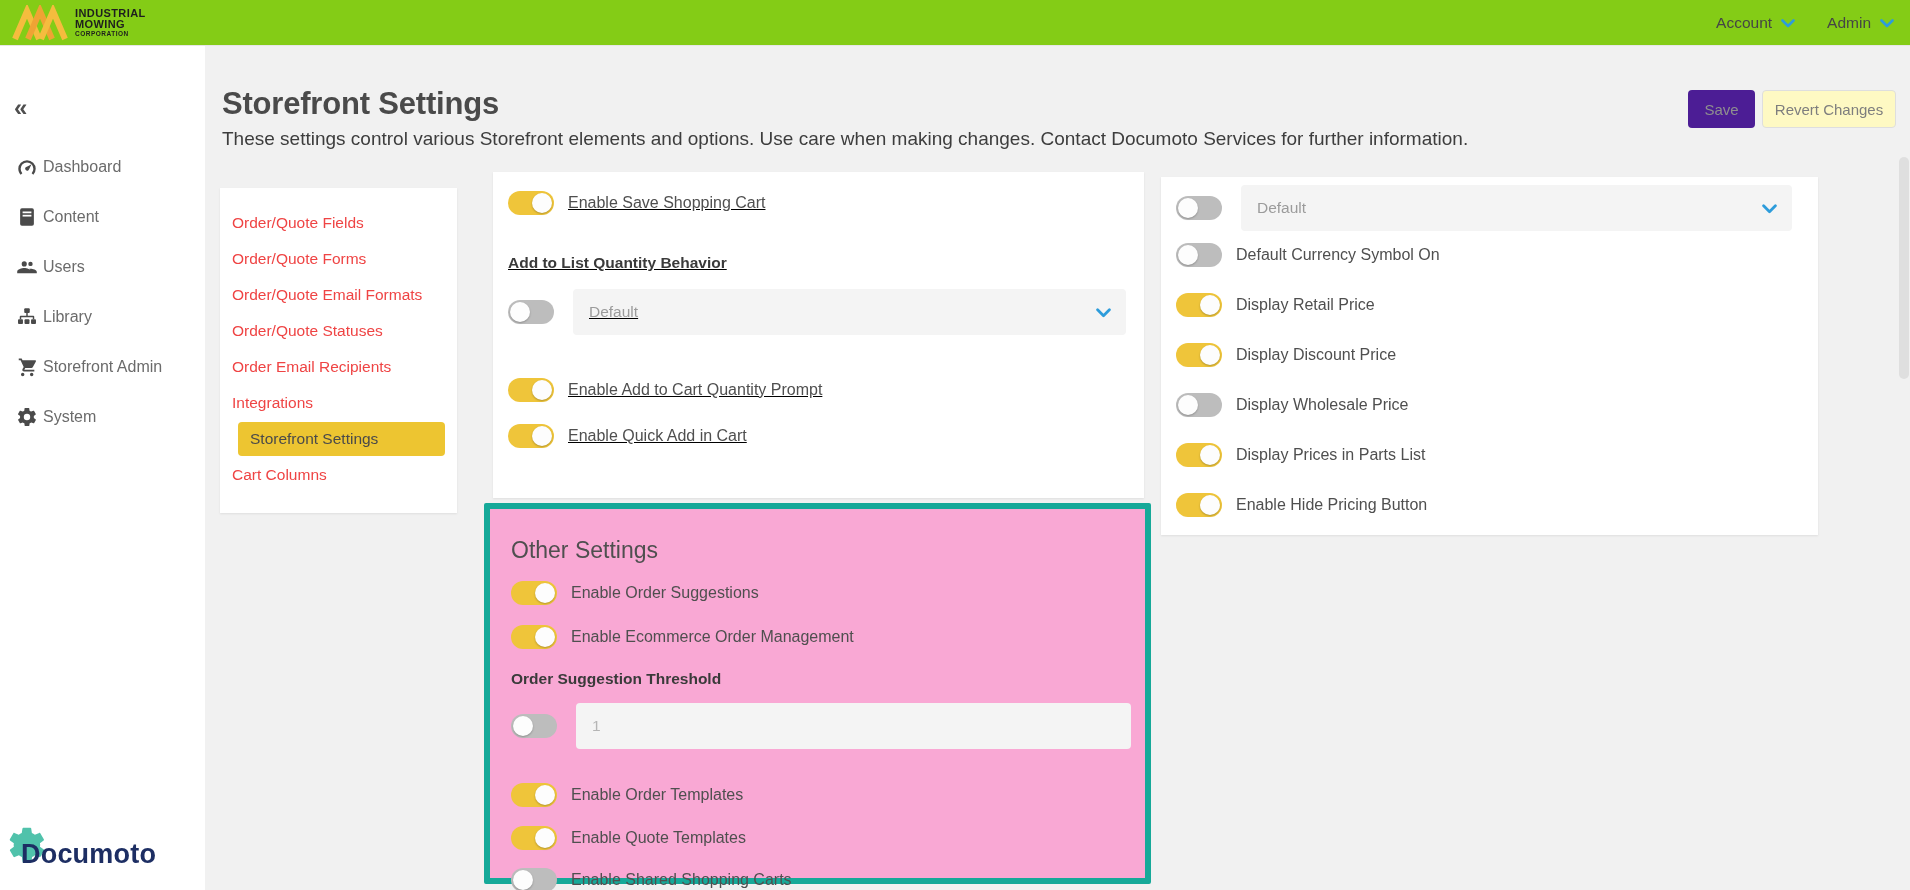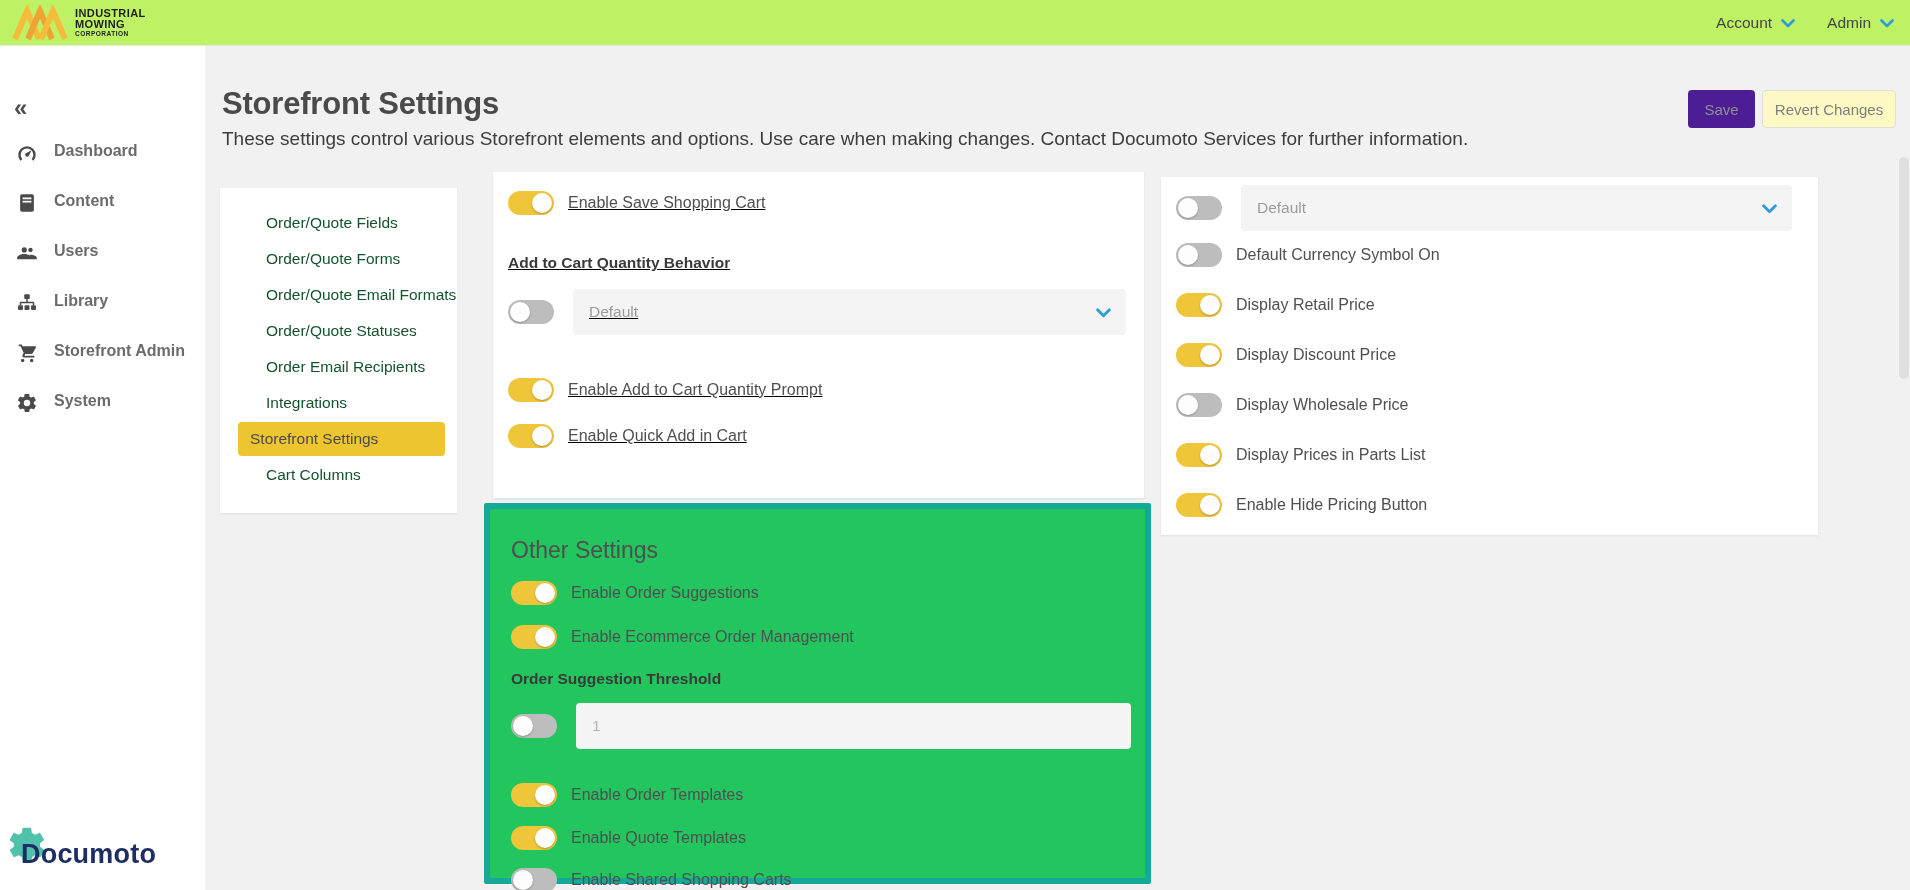--- a/index.html
+++ b/index.html
@@ -1,58 +1,58 @@
 <!DOCTYPE html>
 <html><head>
 <meta charset="utf-8">
 <style>
   * { margin:0; padding:0; box-sizing:border-box; }
   html,body { width:1910px; height:890px; overflow:hidden;
     font-family:"Liberation Sans","DejaVu Sans",sans-serif; background:#F1F1F1; }
 
   
-  .topbar { position:absolute; left:0; top:0; width:1910px; height:46px; background:#bef264;
+  .topbar { position:absolute; left:0; top:0; width:1910px; height:46px; background:#84cc16;
     border-bottom:1px solid #E6E6E6; z-index:30; }
   .brand { position:absolute; left:12px; top:5px; display:flex; align-items:center; gap:7px; }
   .brand-text { display:flex; flex-direction:column; justify-content:center; color:#1E1E1E; }
   .brand-l1,.brand-l2 { font-size:11px; font-weight:bold; letter-spacing:.4px; line-height:11px; }
   .brand-l3 { font-size:6.5px; font-weight:bold; letter-spacing:.5px; line-height:8px; }
   .topbar-right { position:absolute; right:16px; top:0; height:46px; display:flex; align-items:center; gap:32px; }
   .top-menu { display:flex; align-items:center; gap:9px; font-size:15.5px; color:#454545; cursor:pointer; }
 
   
   .sidebar { position:absolute; left:0; top:46px; width:205px; height:844px; background:#FFFFFF; z-index:20; }
   .collapse-btn { position:absolute; left:14px; top:50px; font-size:24px; font-weight:bold; color:#4F4F4F; line-height:24px; cursor:pointer; }
   .nav { position:absolute; left:0; top:96px; width:205px; }
-  .nav-item { height:50px; display:flex; padding-left:16px; gap:16px; color:#6B6B6B; font-size:16px; cursor:pointer;font-weight:bold; }
+  .nav-item { height:50px; display:flex; align-items:center; padding-left:16px; gap:5px; color:#6B6B6B; font-size:16px; cursor:pointer; }
   .nav-item svg { flex:none; }
   .doc-logo { position:absolute; left:0; bottom:6px; width:205px; height:52px; }
   .doc-gear { position:absolute; left:6px; top:-8px; }
   .doc-text { position:absolute; left:21px; top:7px; font-size:27px; font-weight:bold; color:#1D2E63; letter-spacing:.2px; }
 
   
   .page-title { position:absolute; left:222px; top:86px; font-size:31px; font-weight:bold; color:#4A4A4A; letter-spacing:-.2px; }
   .page-desc { position:absolute; left:222px; top:128px; font-size:19px; color:#3D3D3D; }
   .btn { position:absolute; top:90px; height:38px; border-radius:4px; font-size:15px;
     display:flex; align-items:center; justify-content:center; cursor:pointer; font-family:inherit; }
   .btn-save { left:1688px; width:67px; background:#4c1d95; color:#8F8F8F; border:none; }
   .btn-revert { left:1762px; width:134px; background:#fef9c3; color:#7E7E7E; border:1px solid #DEDEDE; }
 
   
   .card { position:absolute; background:#FFFFFF; box-shadow:0 1px 2px rgba(0,0,0,.08); }
   .subnav-card { left:220px; top:188px; width:237px; height:325px; padding-top:17px; }
-  .subnav-item { height:36px; line-height:36px; padding-left:46px; font-size:15.5px; color:#14532d; cursor:pointer; white-space:nowrap; }
+  .subnav-item { height:36px; line-height:36px; padding-left:12px; font-size:15.5px; color:#ef4444; cursor:pointer; white-space:nowrap; }
   .subnav-item.active { margin:1px 12px 1px 18px; padding-left:12px; height:34px; line-height:34px;
     background:#EDC531; border-radius:4px; color:#4A4A4A; }
 
   .cart-card { left:493px; top:172px; width:651px; height:326px; padding:19px 18px 0 15px;text-decoration:underline; }
   .pricing-card { left:1161px; top:177px; width:657px; height:358px; padding:8px 26px 0 15px; }
 
   .other-card { position:absolute; left:484px; top:503px; width:667px; height:381px;
-    background:#22c55e; border:6px solid #16A999; border-radius:2px; padding:28px 14px 0 21px; }
+    background:#f9a8d4; border:6px solid #16A999; border-radius:2px; padding:28px 14px 0 21px; }
   .other-title { font-size:23px; color:#4F4F4F; }
 
   
   .trow { display:flex; align-items:center; gap:14px; height:24px; }
   .tlabel { font-size:16px; color:#4F4F4F; white-space:nowrap; }
   .blabel { font-size:15.5px; font-weight:bold; color:#3A3A3A; height:20px; line-height:20px; }
   .frow { display:flex; align-items:center; height:46px; }
   .frow .toggle { flex:none; }
 
   
@@ -191,21 +191,21 @@
   <div class="subnav-item">Integrations</div>
   <div class="subnav-item active">Storefront Settings</div>
   <div class="subnav-item">Cart Columns</div>
 </div>
 
 <div class="card cart-card">
   <div class="trow">
     <span class="toggle on"></span>
     <span class="tlabel">Enable Save Shopping Cart</span>
   </div>
-  <div class="blabel m-cart-label">Add to Cart Quantity Behavior</div>
+  <div class="blabel m-cart-label">Add to List Quantity Behavior</div>
   <div class="frow m-cart-field">
     <span class="toggle"></span>
     <div class="field">
       <span class="field-value">Default</span>
       <svg class="chev" width="15" height="10" viewBox="0 0 14 9">
           <path d="M1.5 1.5l5.5 5.5 5.5-5.5" fill="none" stroke="#2D9CDB" stroke-width="2.6" stroke-linecap="round" stroke-linejoin="round"></path>
         </svg>
     </div>
   </div>
   <div class="trow m-cart-r4">

